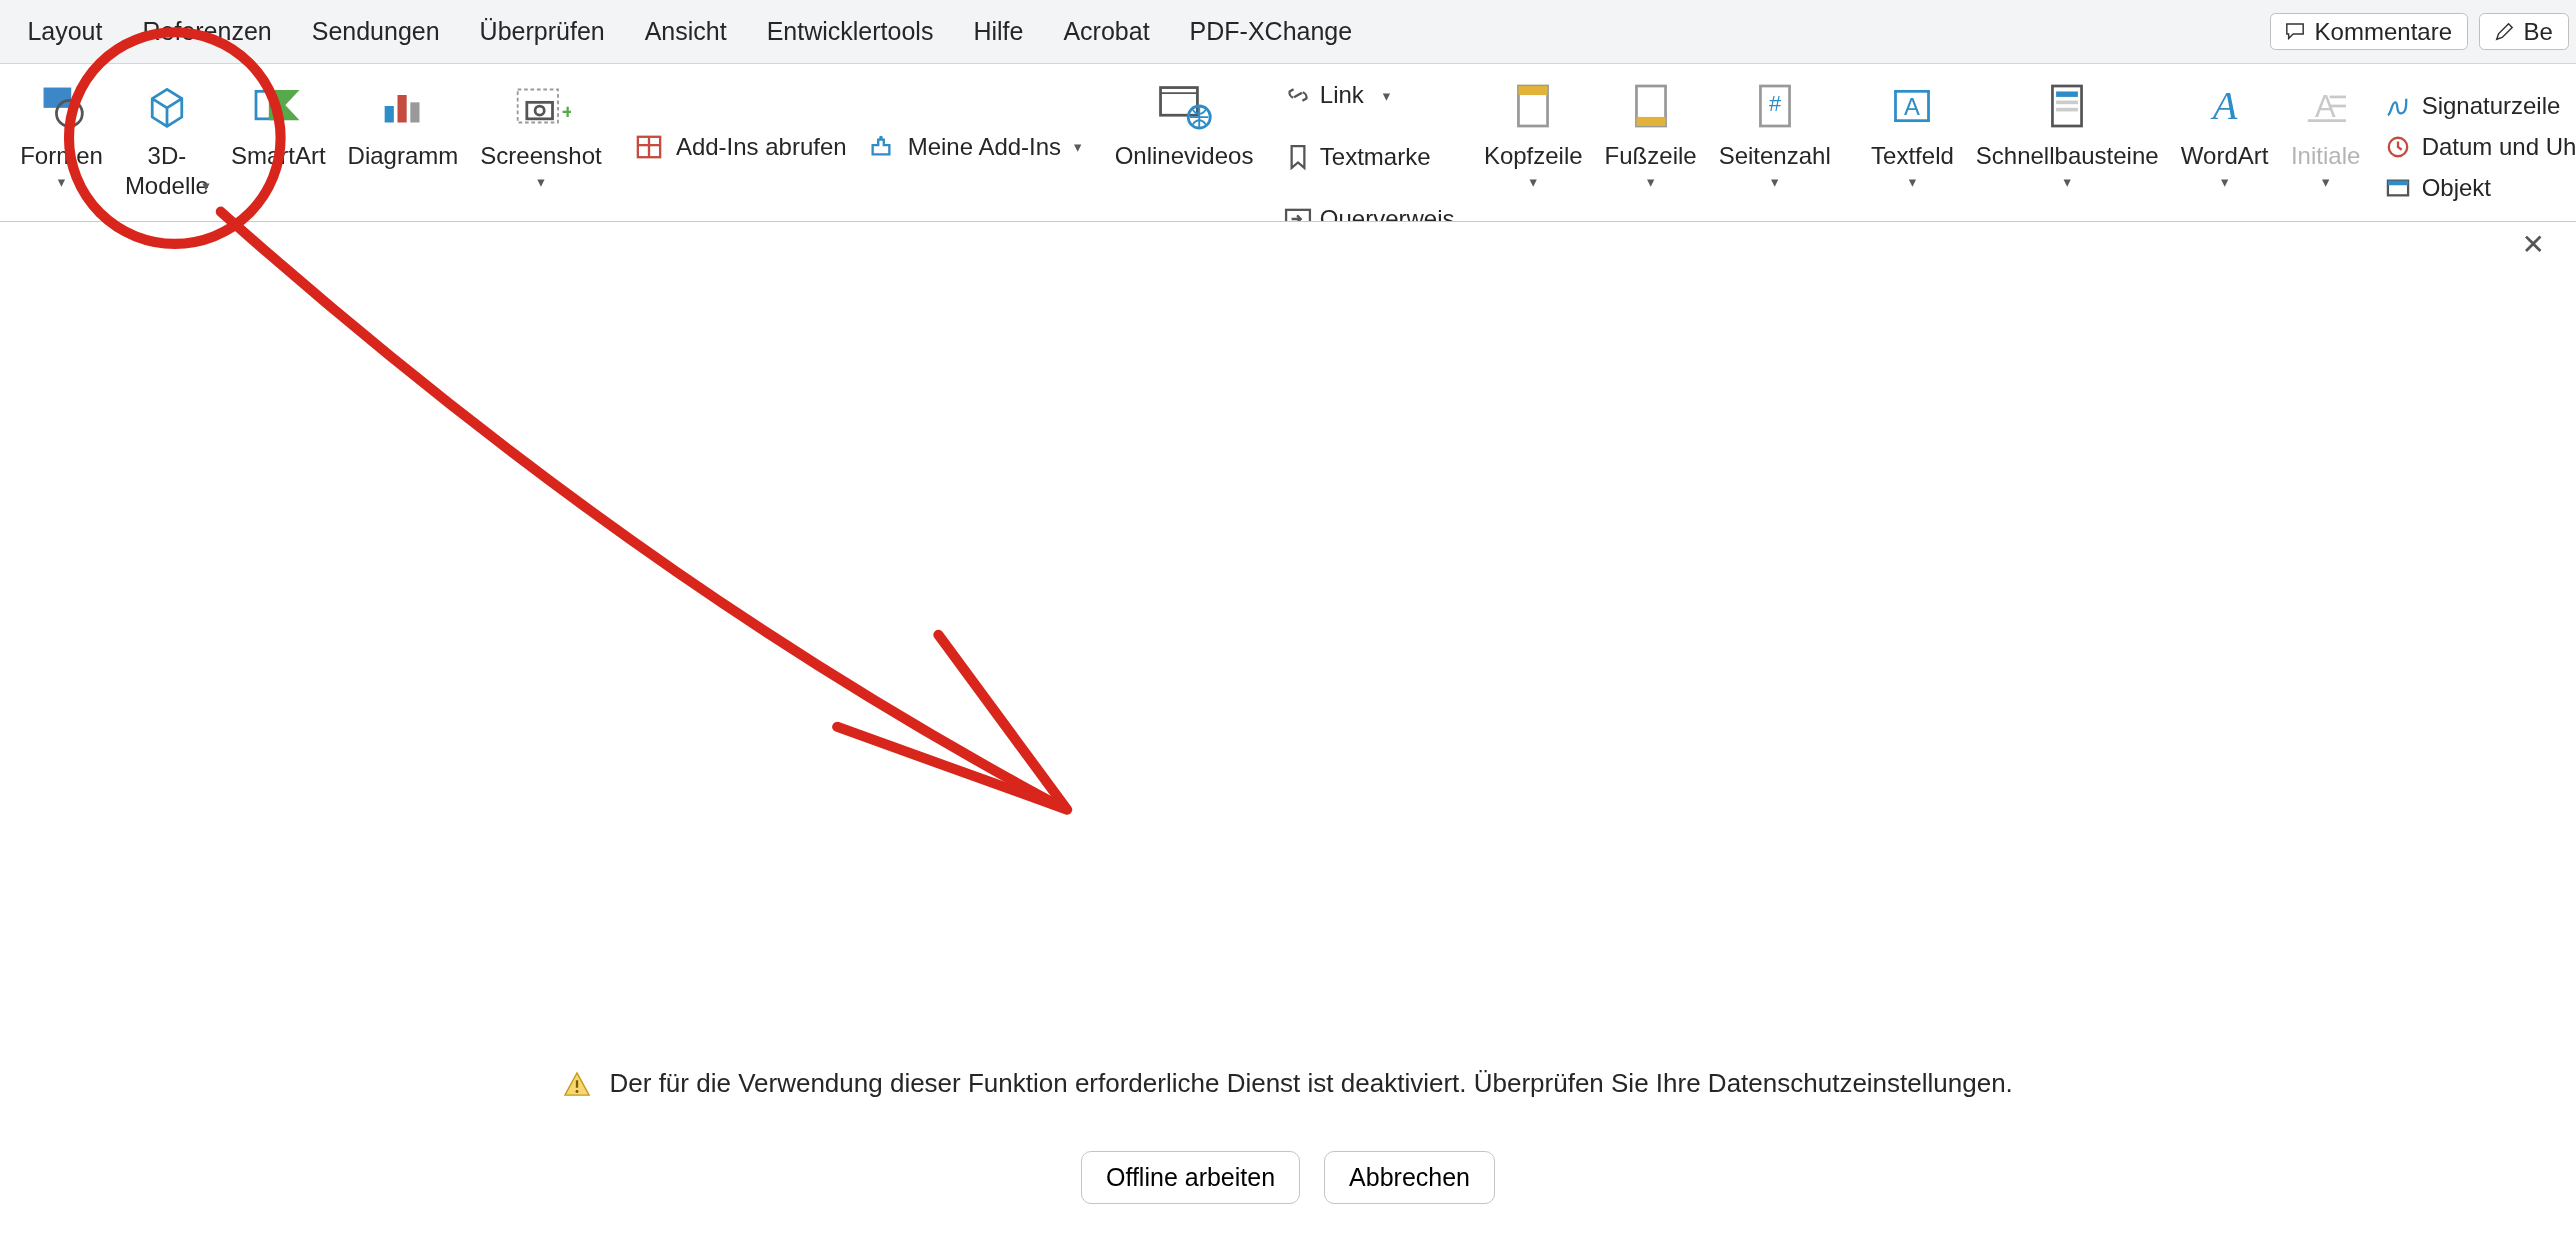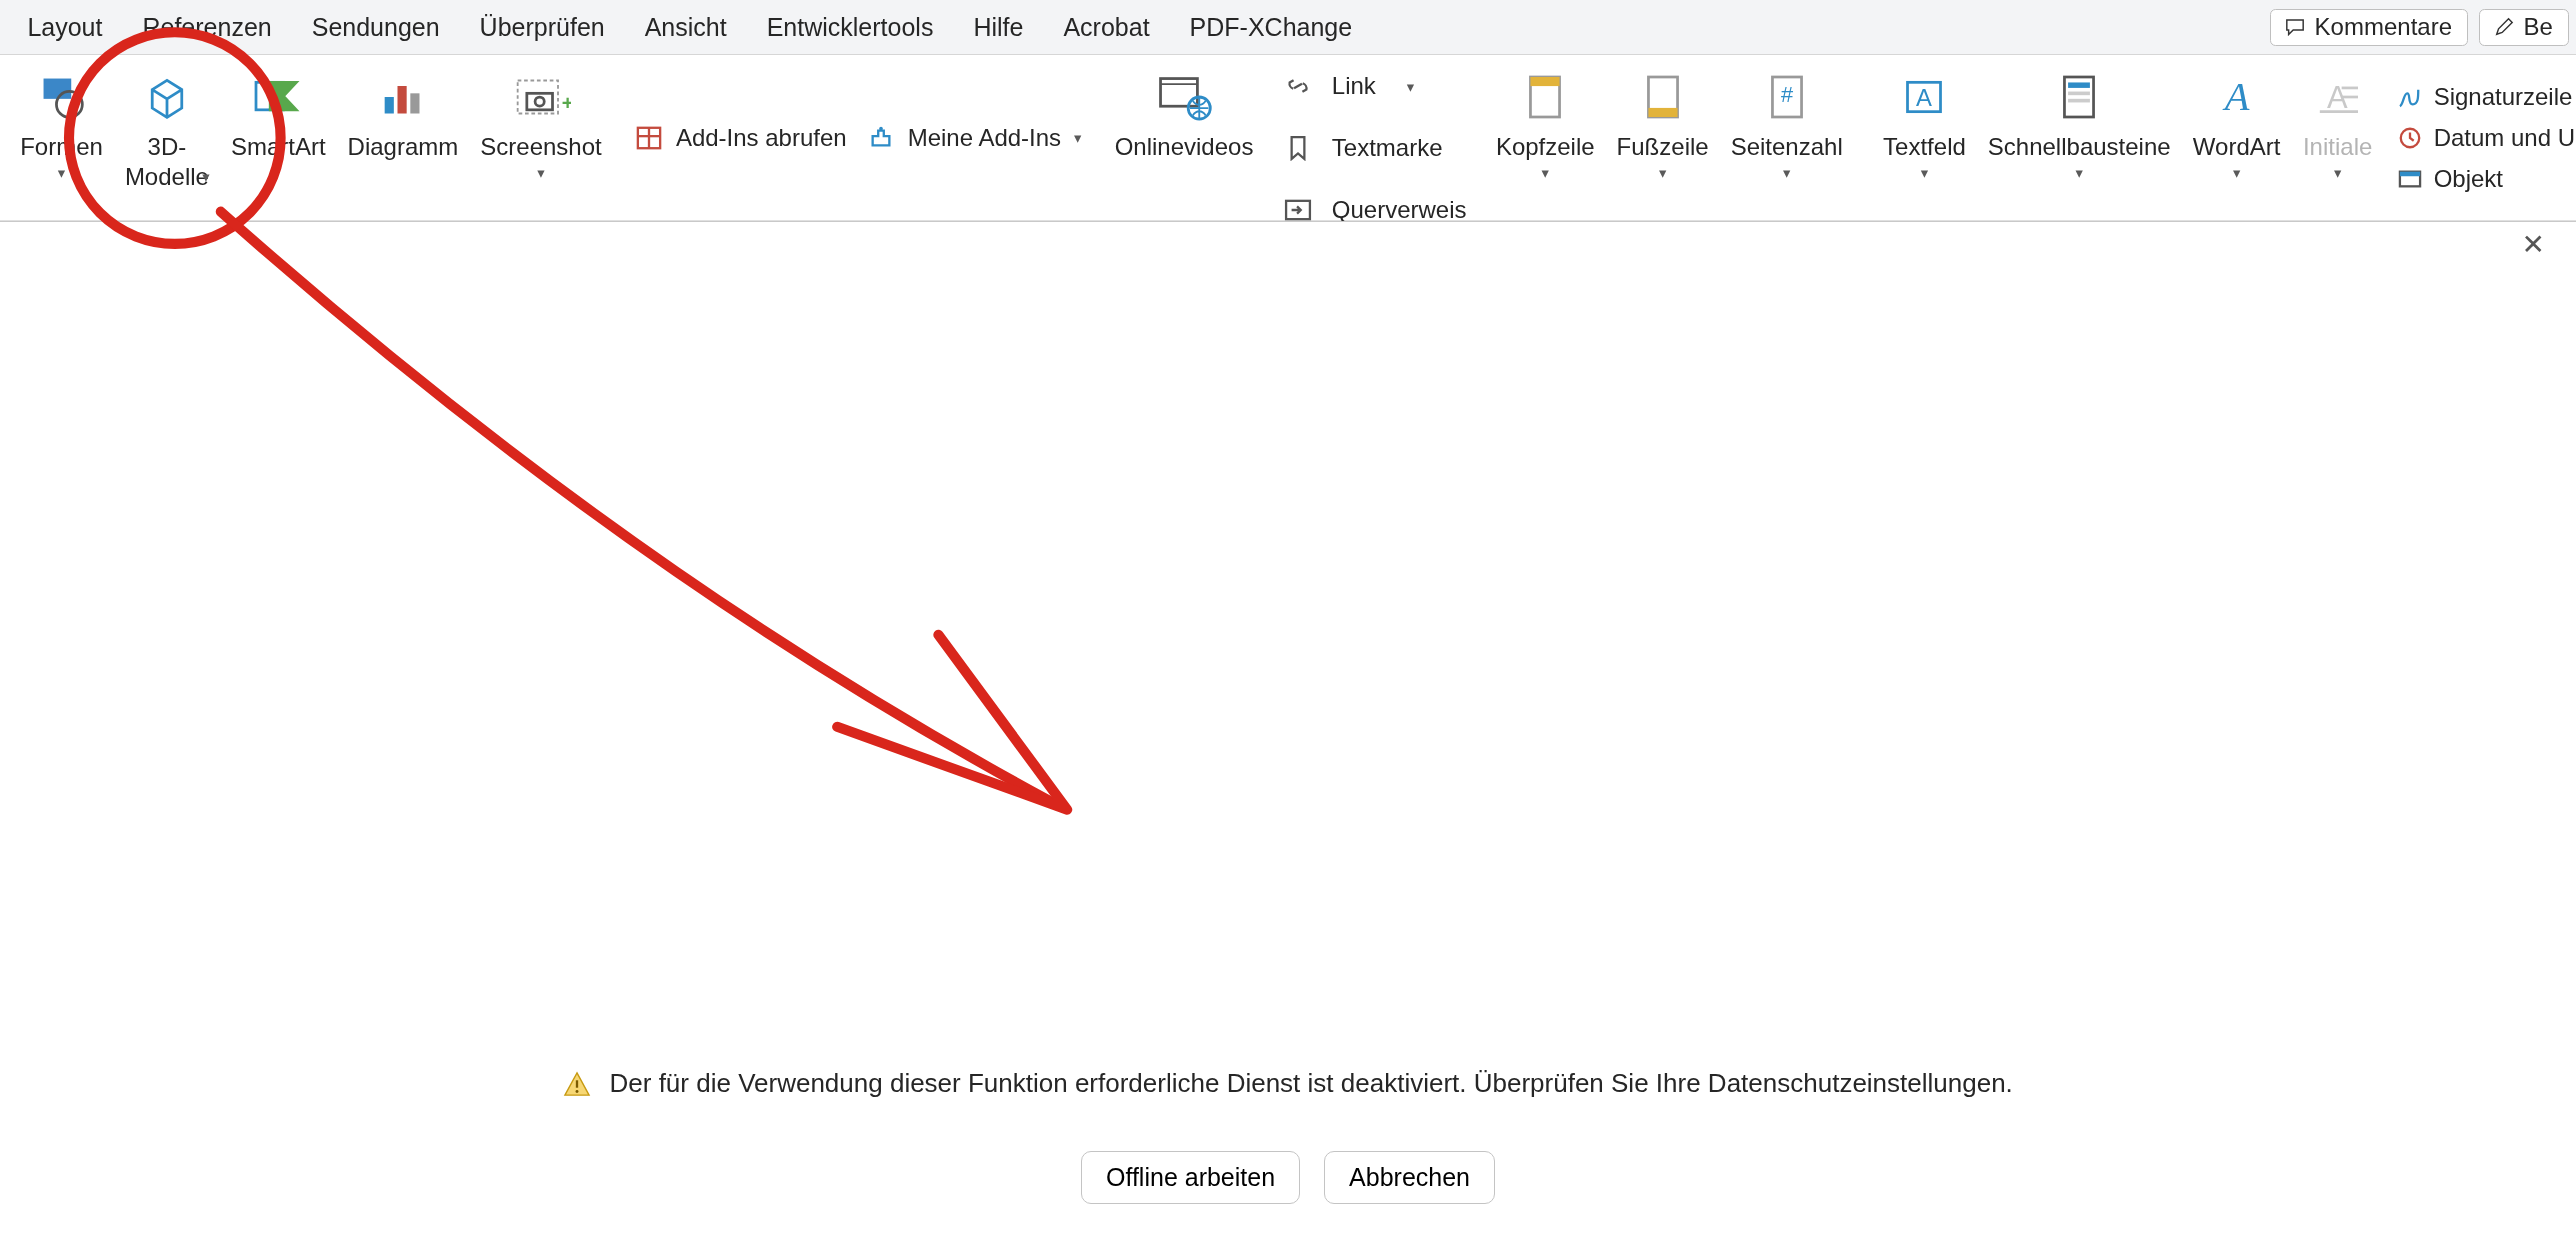--- a/index.html
+++ b/index.html
@@ -1,34 +1,34 @@
 <!DOCTYPE html>
 <html style="font-size:14.7px"><head>
 <meta charset="utf-8">
 <style>
   html,body{margin:0;padding:0;width:2576px;height:1255px;font-family:"Segoe UI",Arial,sans-serif;color:#262626;background:#fff;overflow:hidden;}
   *{box-sizing:border-box;}
   
-  .tabstrip{display:flex;align-items:center;height:55px;background:#f3f4f6;border-bottom:0.9px solid #d6d6d6;padding:0 7.4px;font-size:25px;}
+  .tabstrip{display:flex;align-items:center;height:64px;background:#f3f4f6;border-bottom:0.9px solid #d6d6d6;padding:0 7.4px;font-size:25px;}
   .tabstrip .tab{padding:0 20px;height:100%;display:flex;align-items:center;cursor:pointer;white-space:nowrap;}
   .tabstrip .spacer{flex:1;}
   .tabstrip .side{display:flex;align-items:center;gap:11px;}
   .tabstrip .sidebtn{display:flex;align-items:center;gap:9.2px;border:0.9px solid #bfbfbf;border-radius:5.5px;background:#fff;padding:5.5px 14.7px;height:37px;cursor:pointer;font-size:24px;}
   .tabstrip .sidebtn .ico{width:20px;height:20px;display:flex;align-items:center;justify-content:center;}
   
   .ribbon{display:flex;align-items:stretch;height:166px;background:#fff;border-bottom:0.9px solid #e0e0e0;font-size:24px;}
   .group{display:flex;align-items:stretch;padding:3.7px 9.2px;}
   .sep{width:0.9px;background:#d9d9d9;margin:14.7px 0;}
   .bigbtn{display:flex;flex-direction:column;align-items:center;justify-content:flex-start;padding:5.5px 11px 0 11px;cursor:pointer;text-align:center;min-width:101px;}
   .bigbtn .iconbox{height:59px;display:flex;align-items:center;justify-content:center;margin-top:3.7px;margin-bottom:5.5px;}
   .bigbtn .lbl{line-height:1.25;white-space:pre;}
   .bigbtn .caret{margin-top:1.8px;}
   .caret{font-size:14.7px;color:#5a5a5a;}
   .linkrows{display:flex;flex-direction:column;justify-content:center;gap:13px;padding:0 9.2px;}
-  .linkrows .row{display:flex;align-items:center;gap:18px;white-space:nowrap;cursor:pointer;margin-top:21px;}
+  .linkrows .row{display:flex;align-items:center;gap:6px;white-space:nowrap;cursor:pointer;margin-top:21px;}
   .linkrows .row .ico{width:31px;display:flex;justify-content:center;}
   .addinrows{display:flex;justify-content:center;gap:20px;padding:0 13px;}
   .addinrows .row{display:flex;align-items:center;gap:13px;white-space:nowrap;cursor:pointer;}
   .rightstack{display:flex;flex-direction:column;justify-content:center;gap:13px;padding:0 13px;}
   .rightstack .row{display:flex;align-items:center;gap:11px;white-space:nowrap;cursor:pointer;}
   .rightstack .row .ico{width:26px;display:flex;justify-content:center;}
   .disabled{color:#b4b4b4;}
   
   .pane{position:absolute;left:0;top:221px;right:0;bottom:0;border-top:0.9px solid #c9c9c9;background:#fff;}
   .pane .close{position:absolute;right:31px;top:9.2px;font-size:28px;color:#555;cursor:pointer;line-height:1;}

